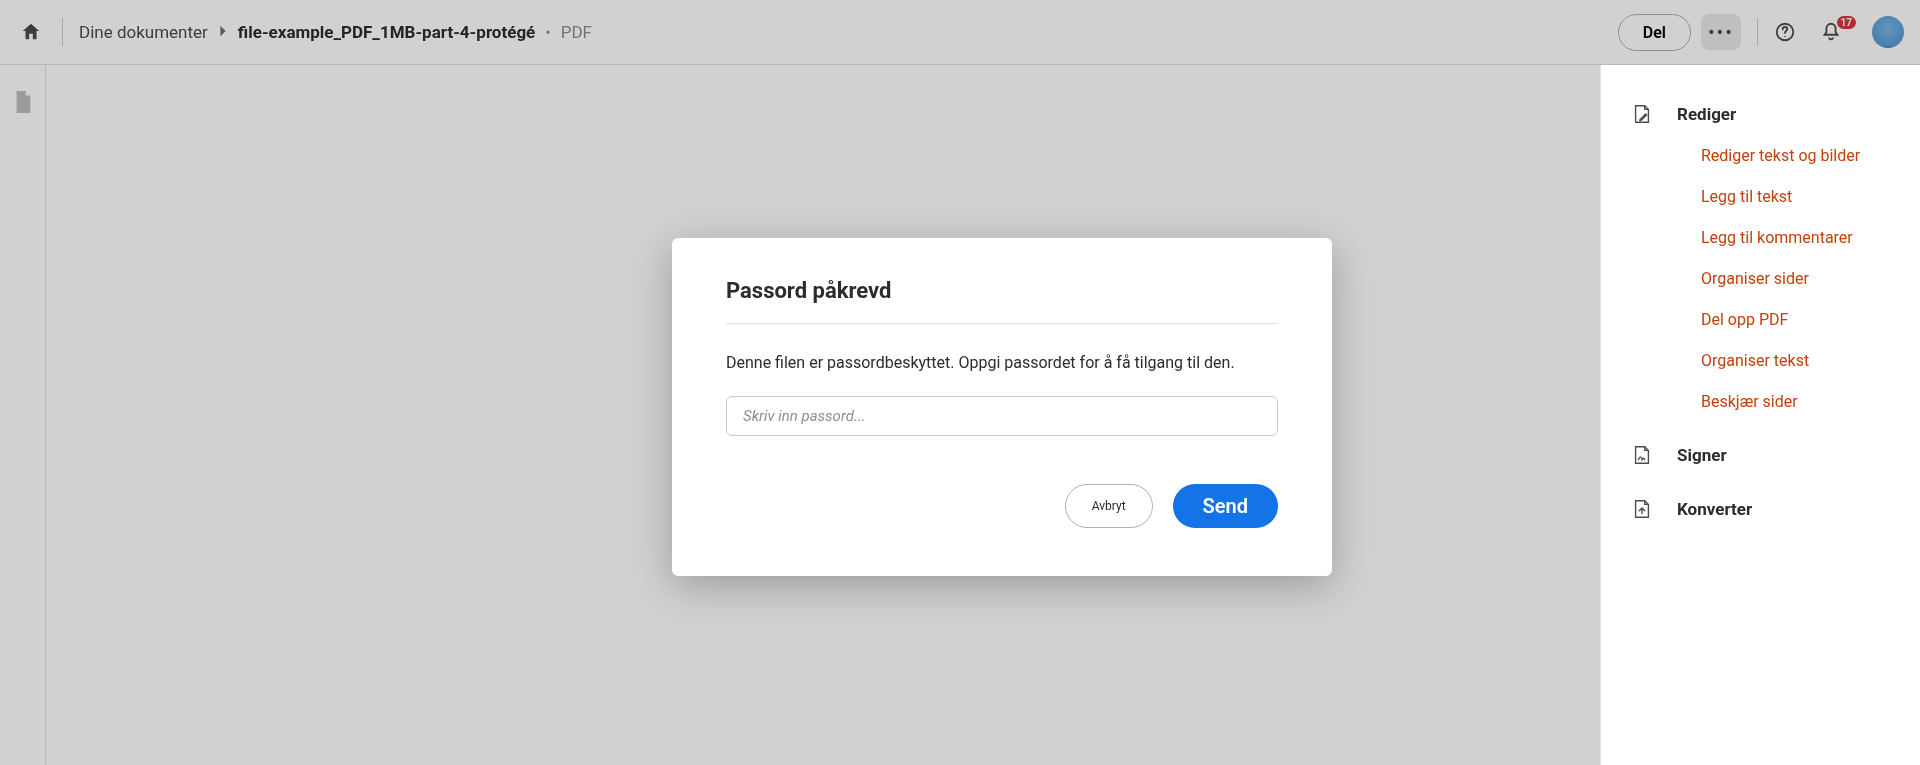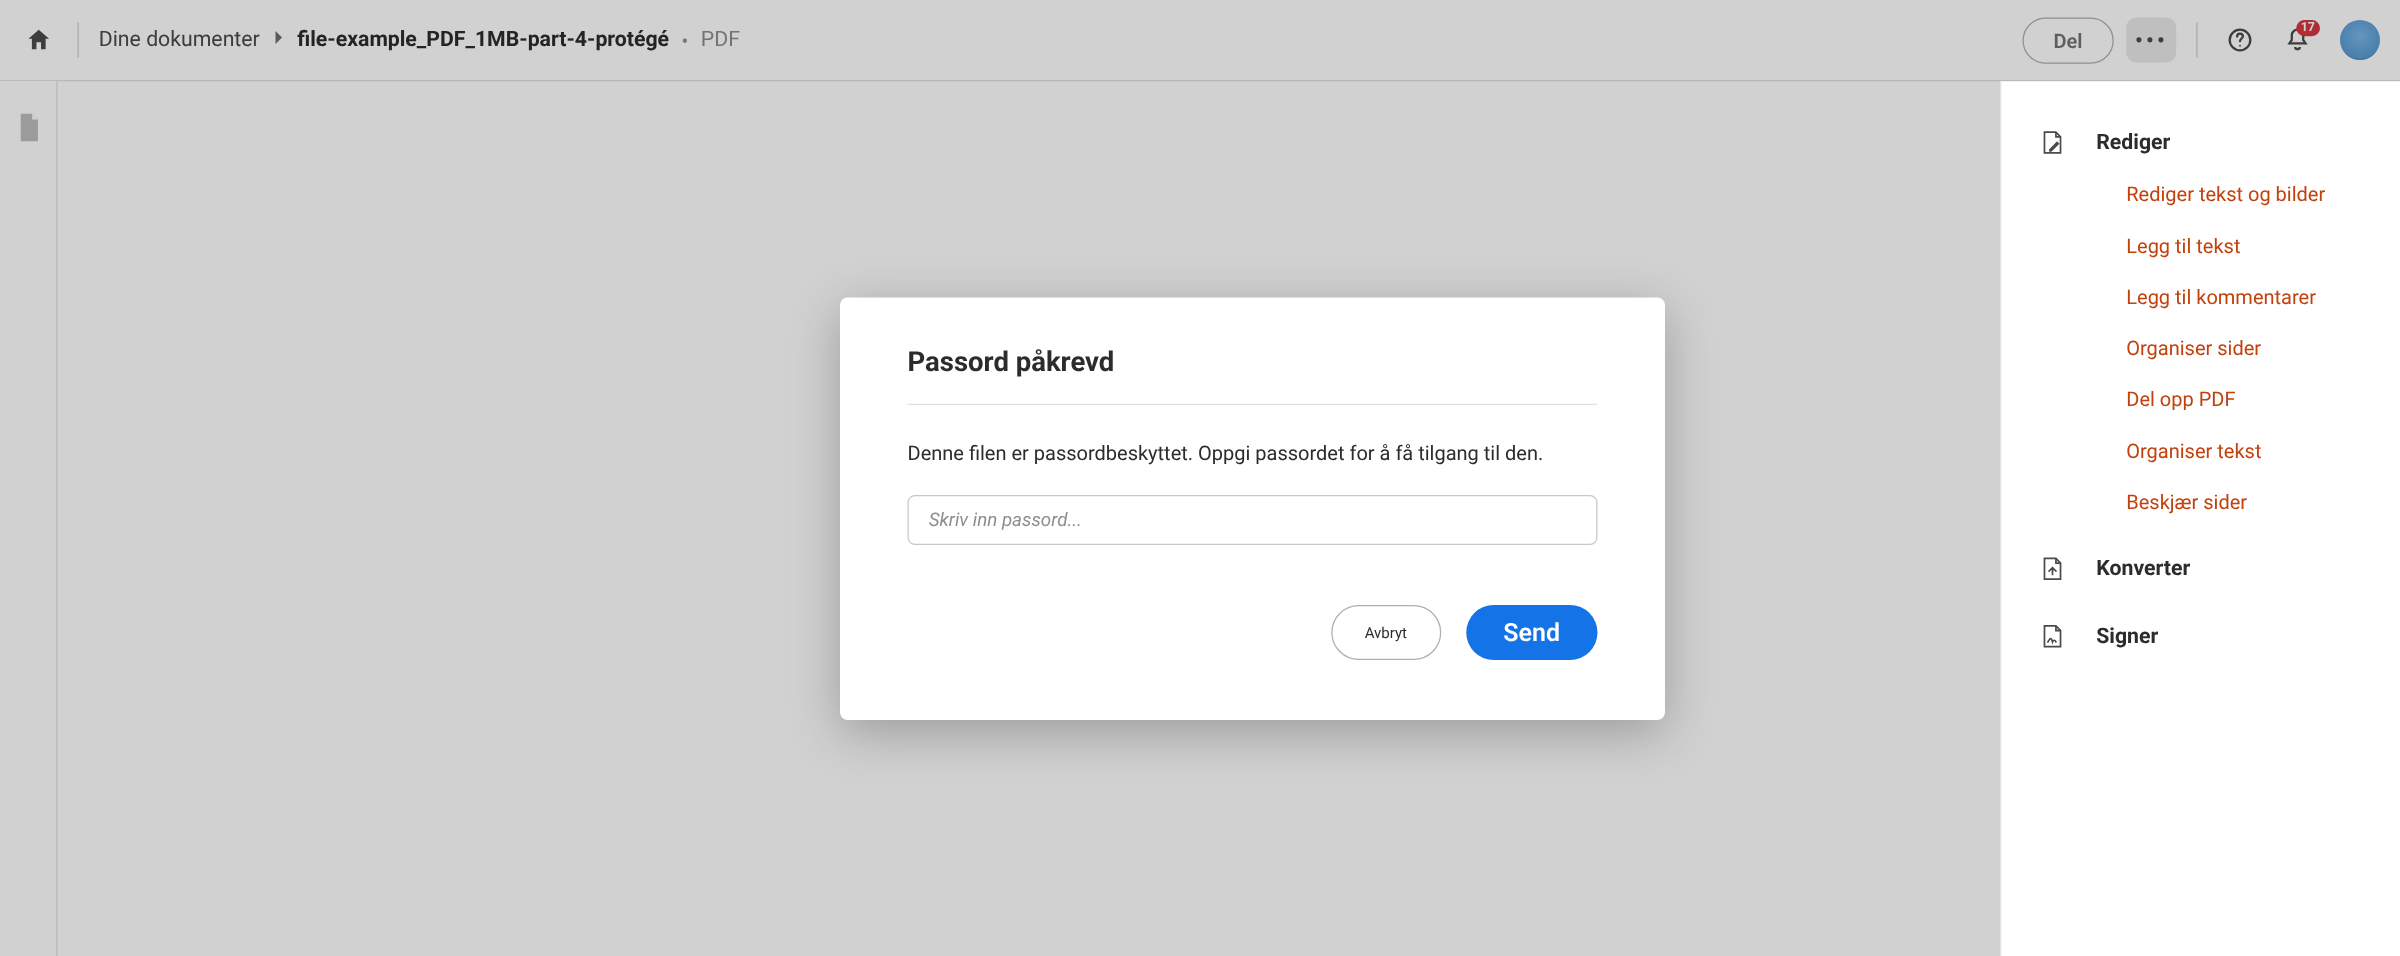--- a/index.html
+++ b/index.html
@@ -72,21 +72,21 @@
       align-items: center;
       gap: 10px;
     }
     .share-btn {
       border: 1.5px solid #b0b0b0;
       background: #fff;
       border-radius: 20px;
       padding: 8px 24px;
       font-size: 16px;
       font-weight: 600;
-      color: #737373;
+      color: #000000;
       cursor: pointer;
     }
     .more-btn {
       width: 40px;
       height: 36px;
       border-radius: 8px;
       background: #eaeaea;
       display: flex;
       align-items: center;
       justify-content: center;
@@ -99,21 +99,20 @@
       width: 1px;
       height: 28px;
       background: #d0d0d0;
       margin: 0 6px;
     }
     .icon-btn {
       width: 36px;
       height: 36px;
       display: flex;
       align-items: center;
-      justify-content: center;
       cursor: pointer;
       position: relative;
       color: #4b4b4b;
     }
     .icon-btn svg { width: 22px; height: 22px; fill: none; stroke: #4b4b4b; stroke-width: 2; }
     .badge {
       position: absolute;
       top: 2px;
       right: 0px;
       background: #d7373f;
@@ -357,33 +356,33 @@
         <div class="section-item">Del opp PDF</div>
         <div class="section-item">Organiser tekst</div>
         <div class="section-item">Beskjær sider</div>
       </div>
     </div>
     <div class="section">
       <div class="section-header">
         <svg viewBox="0 0 24 24">
             <path d="M5 3h10l4 4v14H5z"></path>
             <path d="M15 3v4h4"></path>
-            <path d="M9 14l3-3 3 3M12 11v6" stroke-linecap="round"></path>
+            <path d="M8 17c2-4 3-4 4 0 1-2 2-2 3 0" stroke-linecap="round"></path>
           </svg>
-        <span>Konverter</span>
+        <span>Signer</span>
       </div>
     </div>
     <div class="section">
       <div class="section-header">
         <svg viewBox="0 0 24 24">
             <path d="M5 3h10l4 4v14H5z"></path>
             <path d="M15 3v4h4"></path>
-            <path d="M8 17c2-4 3-4 4 0 1-2 2-2 3 0" stroke-linecap="round"></path>
+            <path d="M9 14l3-3 3 3M12 11v6" stroke-linecap="round"></path>
           </svg>
-        <span>Signer</span>
+        <span>Konverter</span>
       </div>
     </div>
   </div>
 </div>
 
 <div class="overlay"></div>
 
 <div class="dialog">
   <div class="dialog-title">Passord påkrevd</div>
   <div class="dialog-text">Denne filen er passordbeskyttet. Oppgi passordet for å få tilgang til den.</div>

